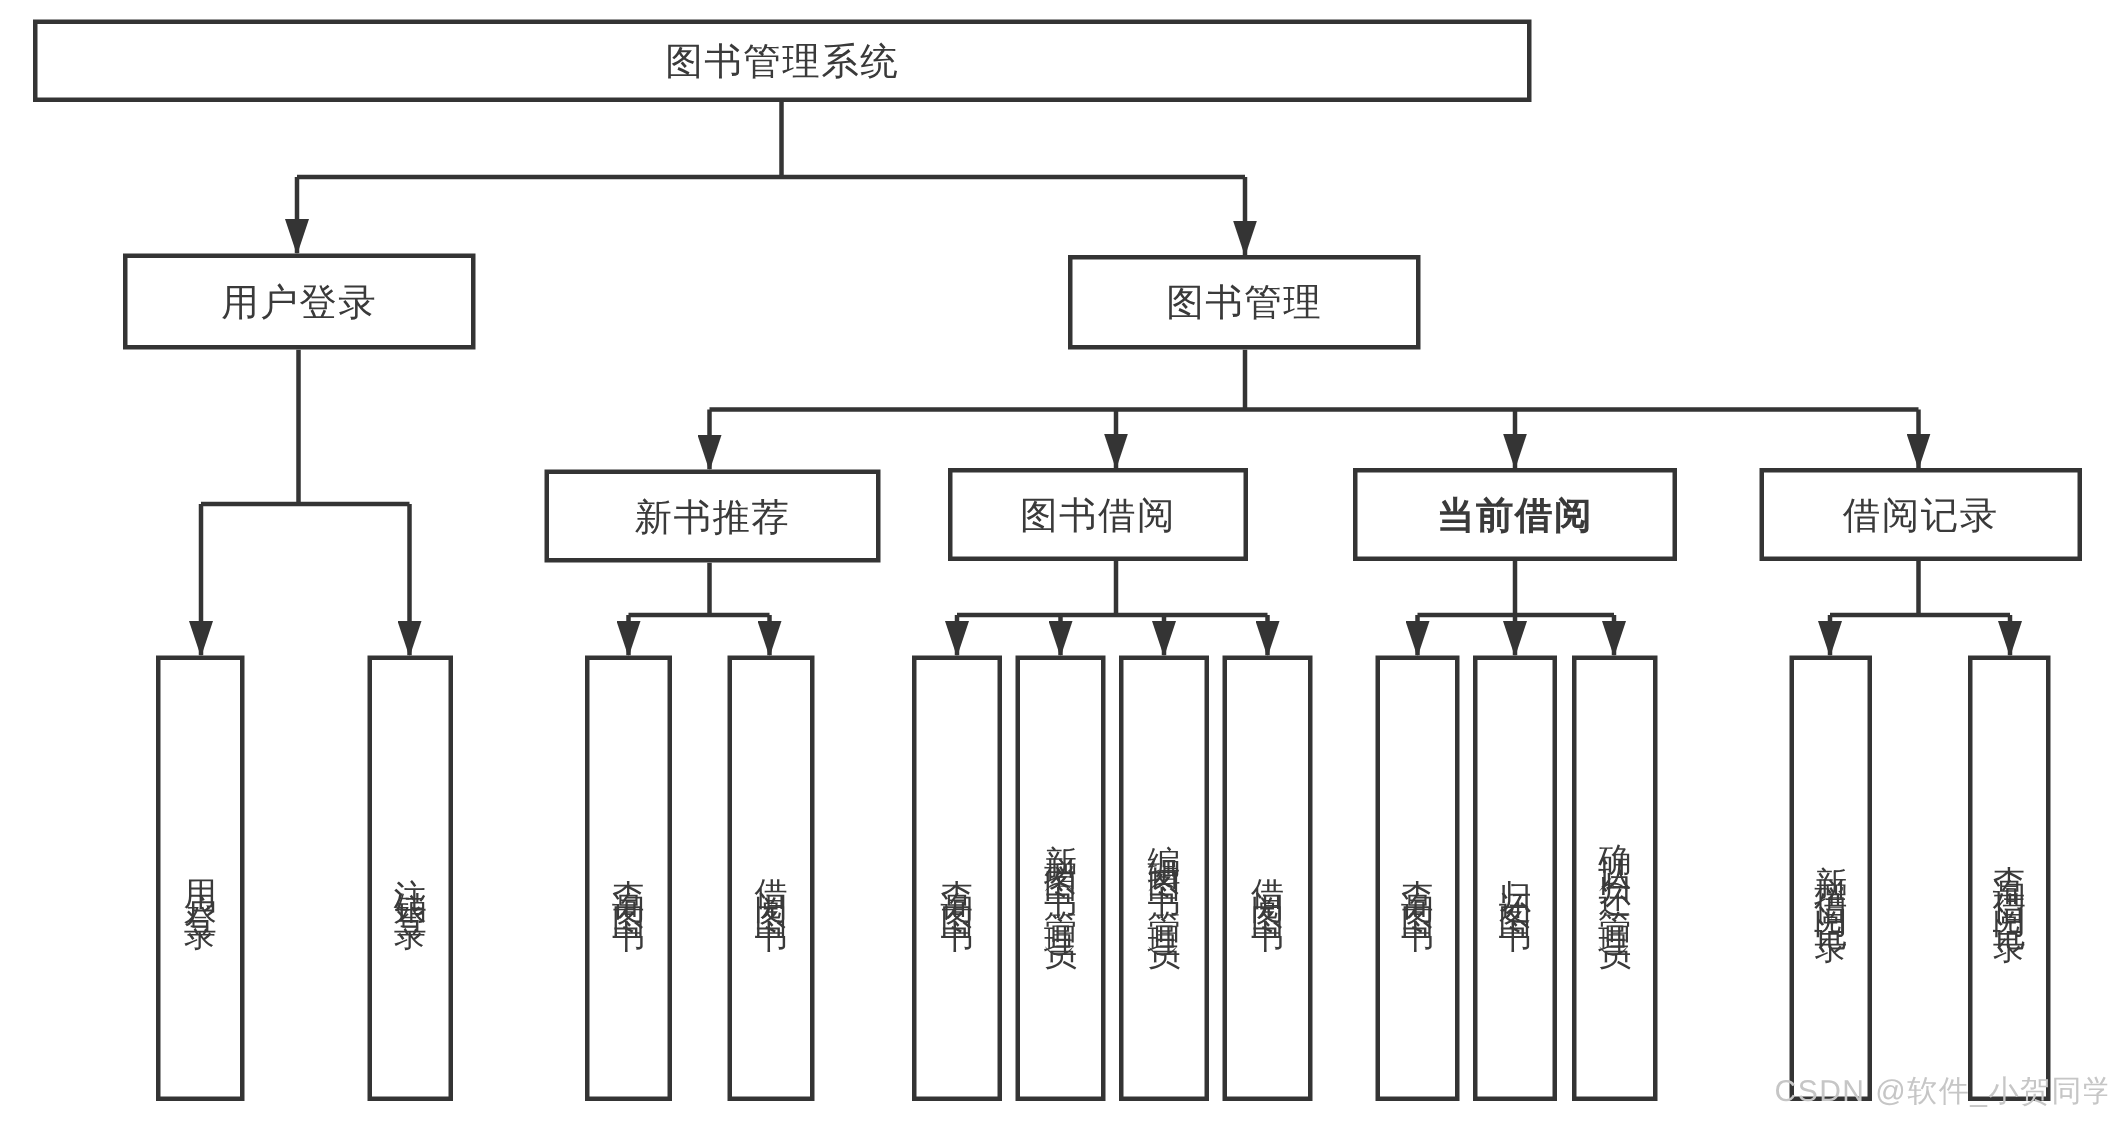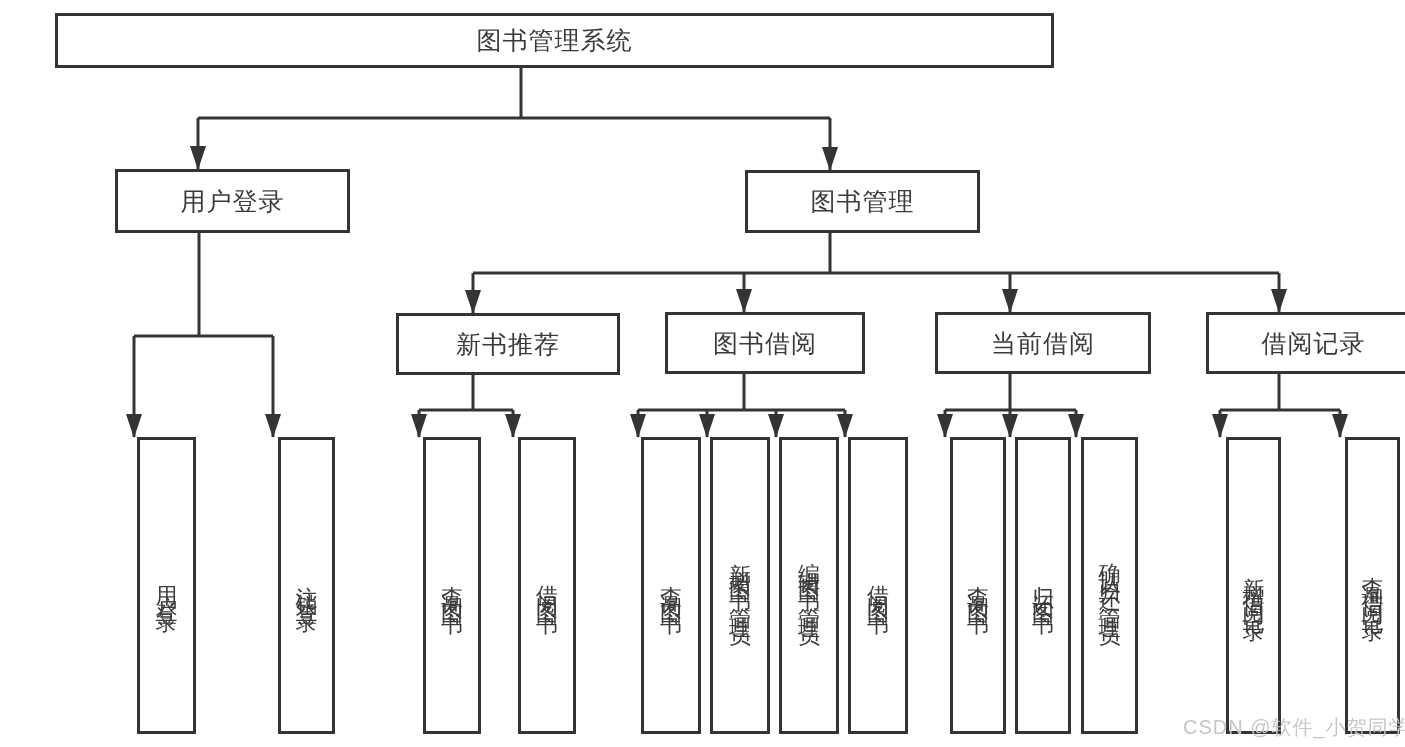--- a/index.html
+++ b/index.html
@@ -14,21 +14,20 @@
   .node{
     position:absolute;
     box-sizing:border-box;
     border:3px solid #343434;
     background:#ffffff;
     color:#3a3a3a;
     display:flex;
     align-items:center;
     justify-content:center;
     z-index:2;
-    margin-left:33px;
   }
   .hbox{font-size:25px;letter-spacing:1px;}
   .vbox{font-size:22px;}
   .vtext{
     writing-mode:vertical-rl;
     text-orientation:mixed;
     letter-spacing:9px;
     line-height:1;
     white-space:nowrap;
   }
@@ -88,21 +87,21 @@
     <line x1="1340" y1="410" x2="1340" y2="437" stroke="#343434" stroke-width="3" marker-end="url(#arrow)"></line>
   </svg>
 
   <div class="node hbox" style="left:22px;top:13px;width:999px;height:55px;">图书管理系统</div>
 
   <div class="node hbox" style="left:82px;top:169px;width:235px;height:64px;">用户登录</div>
   <div class="node hbox" style="left:363px;top:313px;width:224px;height:62px;">新书推荐</div>
 
   <div class="node hbox" style="left:712px;top:170px;width:235px;height:63px;">图书管理</div>
   <div class="node hbox" style="left:632px;top:312px;width:200px;height:62px;">图书借阅</div>
-  <div class="node hbox" style="left:902px;top:312px;width:216px;height:62px;">当前借阅</div>
+  <div class="node hbox" style="left:902px;top:312px;width:216px;height:62px;font-weight:bold;">当前借阅</div>
   <div class="node hbox" style="left:1173px;top:312px;width:215px;height:62px;">借阅记录</div>
 
   <div class="node vbox" style="left:104px;top:437px;width:59px;height:297px;">
     <span class="vtext">用户登录</span>
   </div>
   <div class="node vbox" style="left:245px;top:437px;width:57px;height:297px;">
     <span class="vtext">注销登录</span>
   </div>
 
   <div class="node vbox" style="left:390px;top:437px;width:58px;height:297px;">

